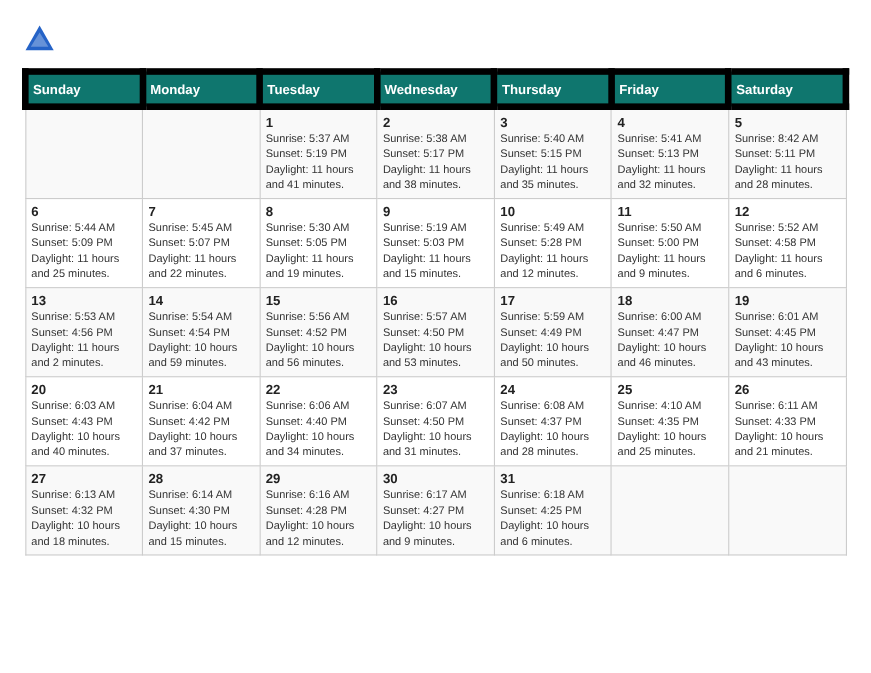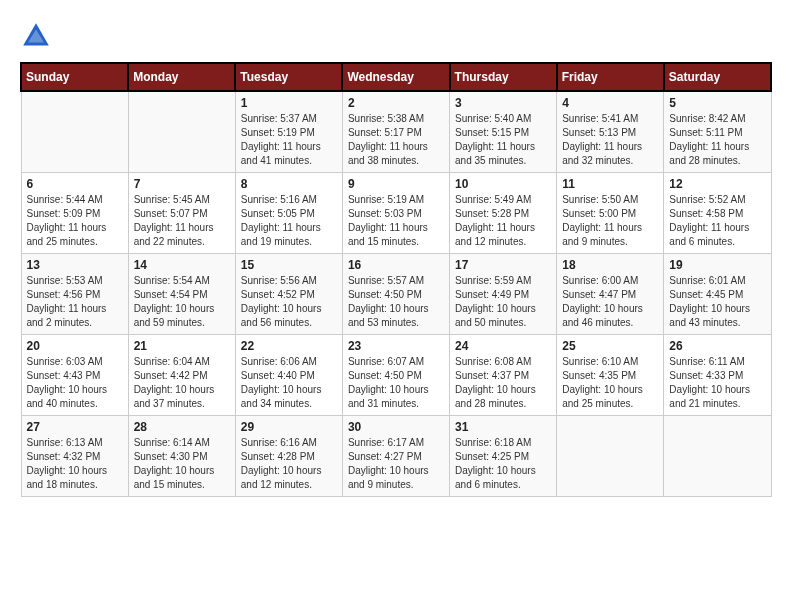--- a/index.html
+++ b/index.html
@@ -43,27 +43,27 @@
     .subtitle {
       font-size: 14px;
       color: #444;
     }
     table {
       width: 100%;
       border-collapse: collapse;
       font-size: 11px;
     }
     thead tr th {
-      background-color: #7f1d1d;
+      background-color: #0f766e;
       color: #fff;
       padding: 6px 4px;
       text-align: left;
       font-size: 12px;
       font-weight: 600;
-      border: 2px solid #000000;
+      border: 6px solid #000000;
     }
     tbody tr td {
       border: 1px solid #ccc;
       vertical-align: top;
       padding: 4px 5px;
       height: 80px;
       width: 107px;
       background: #fff;
     }
     tbody tr:nth-child(odd) td {
@@ -160,21 +160,21 @@
 Daylight: 11 hours and 25 minutes.</div>
         </td>
         <td>
           <span class="day-num">7</span>
           <div class="day-info">Sunrise: 5:45 AM
 Sunset: 5:07 PM
 Daylight: 11 hours and 22 minutes.</div>
         </td>
         <td>
           <span class="day-num">8</span>
-          <div class="day-info">Sunrise: 5:16 AM
+          <div class="day-info">Sunrise: 5:30 AM
 Sunset: 5:05 PM
 Daylight: 11 hours and 19 minutes.</div>
         </td>
         <td>
           <span class="day-num">9</span>
           <div class="day-info">Sunrise: 5:19 AM
 Sunset: 5:03 PM
 Daylight: 11 hours and 15 minutes.</div>
         </td>
         <td>
@@ -266,21 +266,21 @@
 Daylight: 10 hours and 31 minutes.</div>
         </td>
         <td>
           <span class="day-num">24</span>
           <div class="day-info">Sunrise: 6:08 AM
 Sunset: 4:37 PM
 Daylight: 10 hours and 28 minutes.</div>
         </td>
         <td>
           <span class="day-num">25</span>
-          <div class="day-info">Sunrise: 6:10 AM
+          <div class="day-info">Sunrise: 4:10 AM
 Sunset: 4:35 PM
 Daylight: 10 hours and 25 minutes.</div>
         </td>
         <td>
           <span class="day-num">26</span>
           <div class="day-info">Sunrise: 6:11 AM
 Sunset: 4:33 PM
 Daylight: 10 hours and 21 minutes.</div>
         </td>
       </tr>

